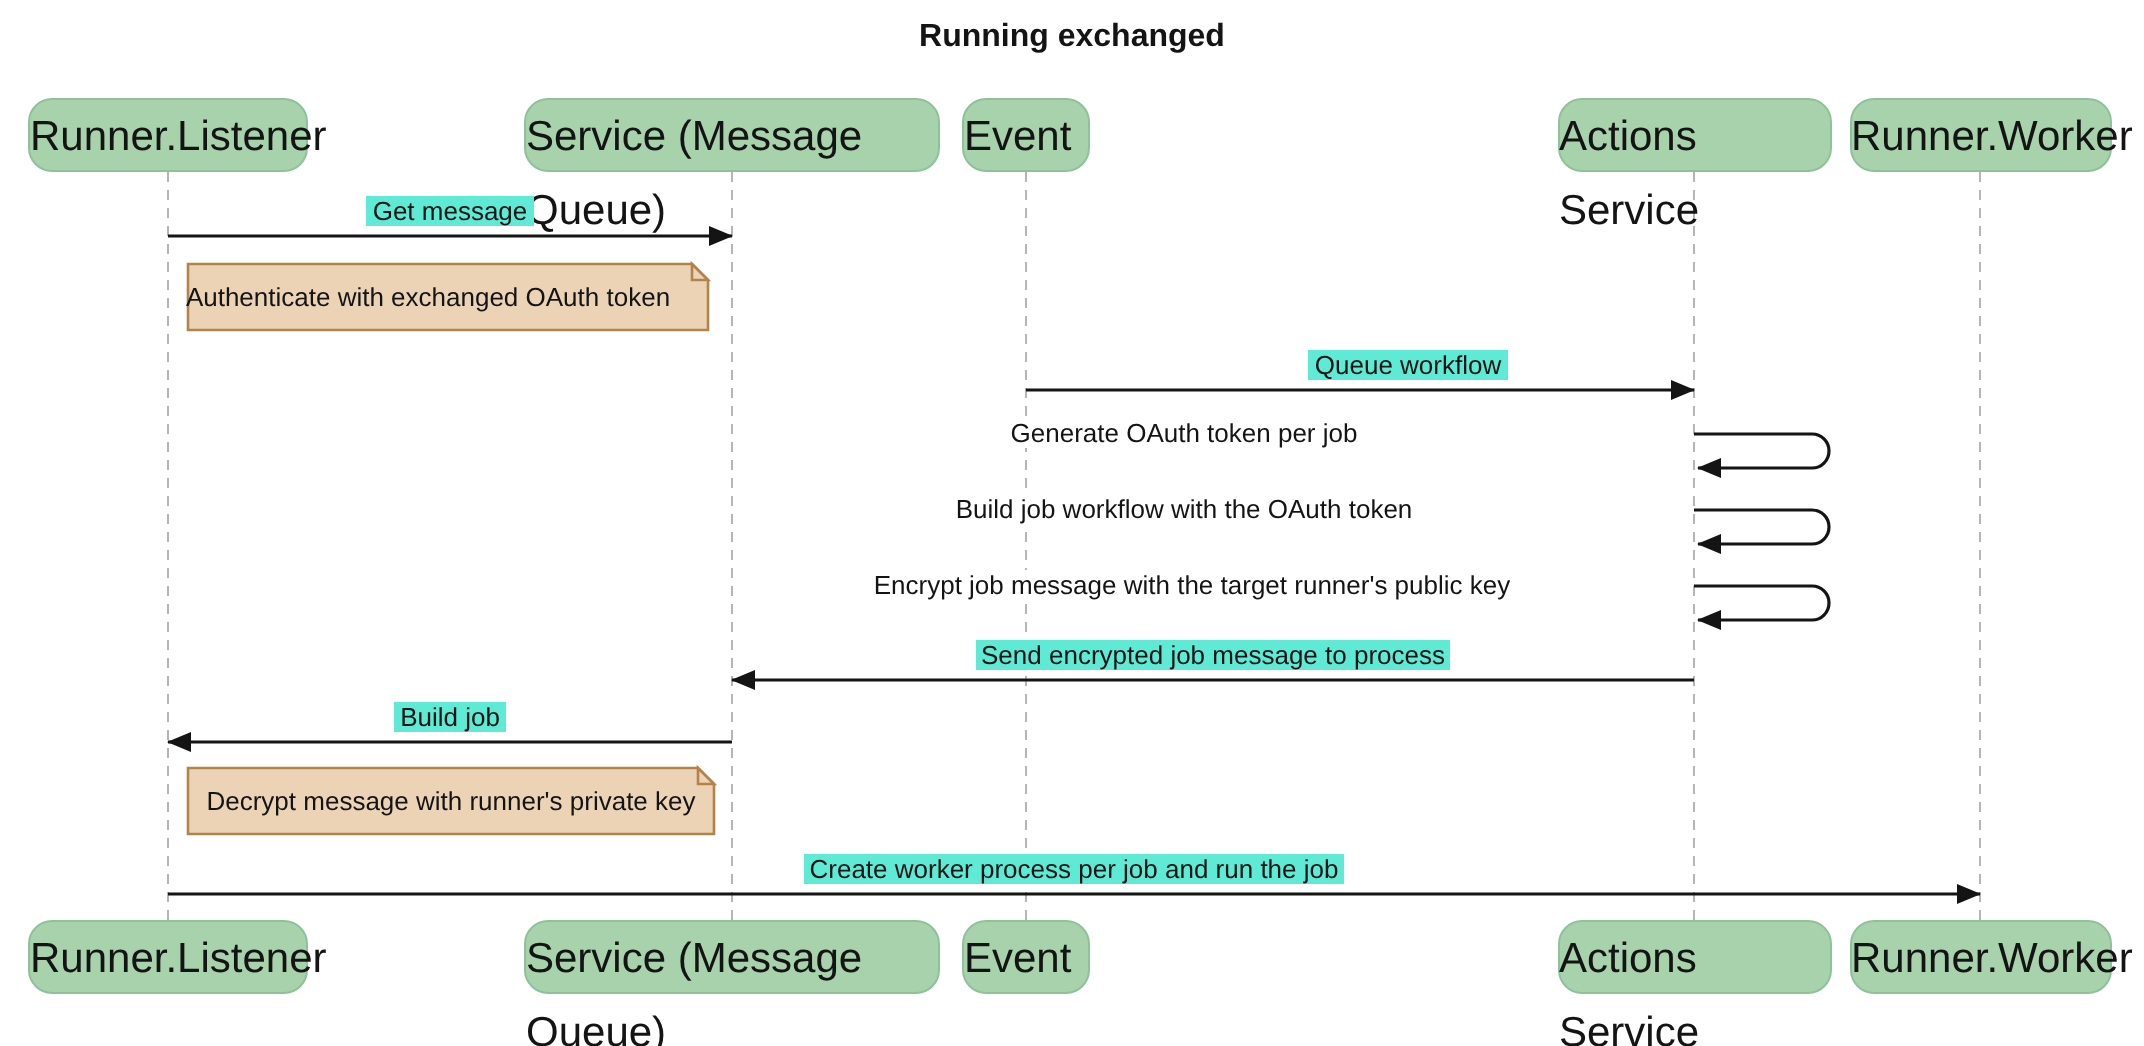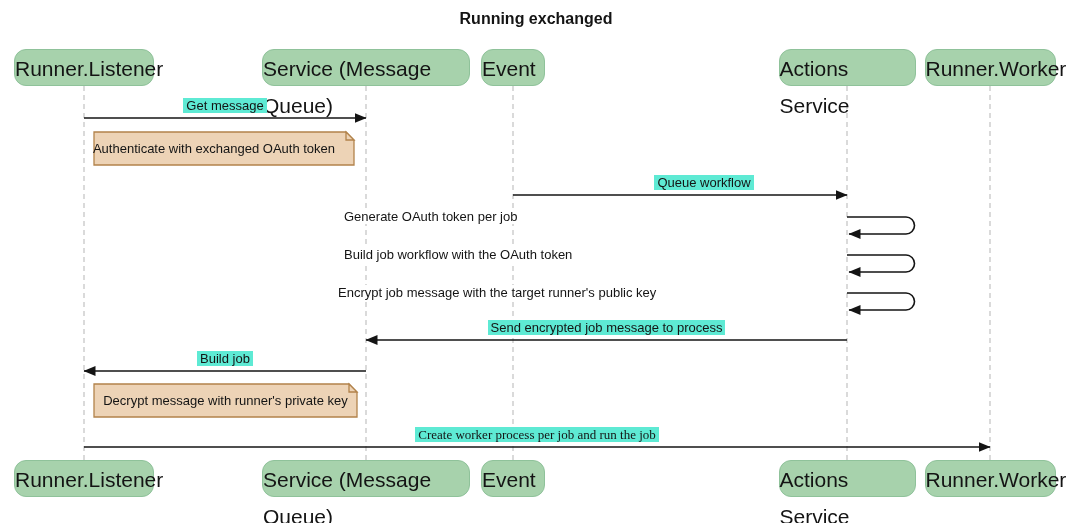--- a/index.html
+++ b/index.html
@@ -21,21 +21,21 @@
     background:var(--p-fill);border:1px solid var(--p-border);
     border-radius:12px;text-align:left;font-size:21px;color:#141414;
     box-sizing:border-box;
   }
   .msglabel{
     position:absolute;height:16px;line-height:16px;font-size:13px;
     white-space:nowrap;color:#141414;
   }
   .msglabel.center{text-align:center;}
   .msglabel.center span{background:#5eead4;padding:0 3px;}
-  .msglabel.right{text-align:left;}
+  .msglabel.right{text-align:center;}
   .msglabel.right span{background:#ffffff;padding:0 2px;}
   .notelabel{
     position:absolute;height:17px;line-height:17px;font-size:13px;
     text-align:center;white-space:nowrap;color:#141414;
   }
   .lifeline{stroke:var(--l-color);stroke-width:1;stroke-dasharray:5 4;}
   .msgline{stroke:var(--a-color);stroke-width:1.6;fill:none;}
   .noteshape{fill:var(--n-fill);stroke:var(--n-border);stroke-width:1.3;}
 </style>
 </head>
@@ -76,19 +76,19 @@
       <div class="participant" style="left: 481px; top: 460px; width: 64px;">Event</div>
       <div class="participant" style="left: 778.5px; top: 49px; width: 137px;">Actions Service</div>
       <div class="participant" style="left: 778.5px; top: 460px; width: 137px;">Actions Service</div>
       <div class="participant" style="left: 924.5px; top: 49px; width: 131px;">Runner.Worker</div>
       <div class="participant" style="left: 924.5px; top: 460px; width: 131px;">Runner.Worker</div>
       <div class="msglabel center" style="left: -25px; width: 500px; top: 98px;"><span>Get message</span></div>
       <div class="notelabel" style="left: 84px; width: 260px; top: 140px;">Authenticate with exchanged OAuth token</div>
       <div class="msglabel center" style="left: 454px; width: 500px; top: 175px;"><span>Queue workflow</span></div>
       <div class="msglabel right" style="left: 342px; width: 500px; top: 209px;"><span>Generate OAuth token per job</span></div>
       <div class="msglabel right" style="left: 342px; width: 500px; top: 247px;"><span>Build job workflow with the OAuth token</span></div>
-      <div class="msglabel right" style="left: 336px; width: 500px; top: 285px;"><span>Encrypt job message with the target runner's public key</span></div>
+      <div class="msglabel right" style="left: 346px; width: 500px; top: 285px;"><span>Encrypt job message with the target runner's public key</span></div>
       <div class="msglabel center" style="left: 356.5px; width: 500px; top: 320px;"><span>Send encrypted job message to process</span></div>
       <div class="msglabel center" style="left: -25px; width: 500px; top: 351px;"><span>Build job</span></div>
       <div class="notelabel" style="left: 94px; width: 263px; top: 392px; text-align: center;">Decrypt message with runner's private key</div>
-      <div class="msglabel center" style="left: 287px; width: 500px; top: 427px; font-family: Liberation Serif, serif;"><span>Create worker process per job and run the job</span></div>
+      <div class="msglabel center" style="left: 287px; width: 500px; top: 427px;"><span>Create worker process per job and run the job</span></div>
     </div>
 </div>
 
 </body></html>

